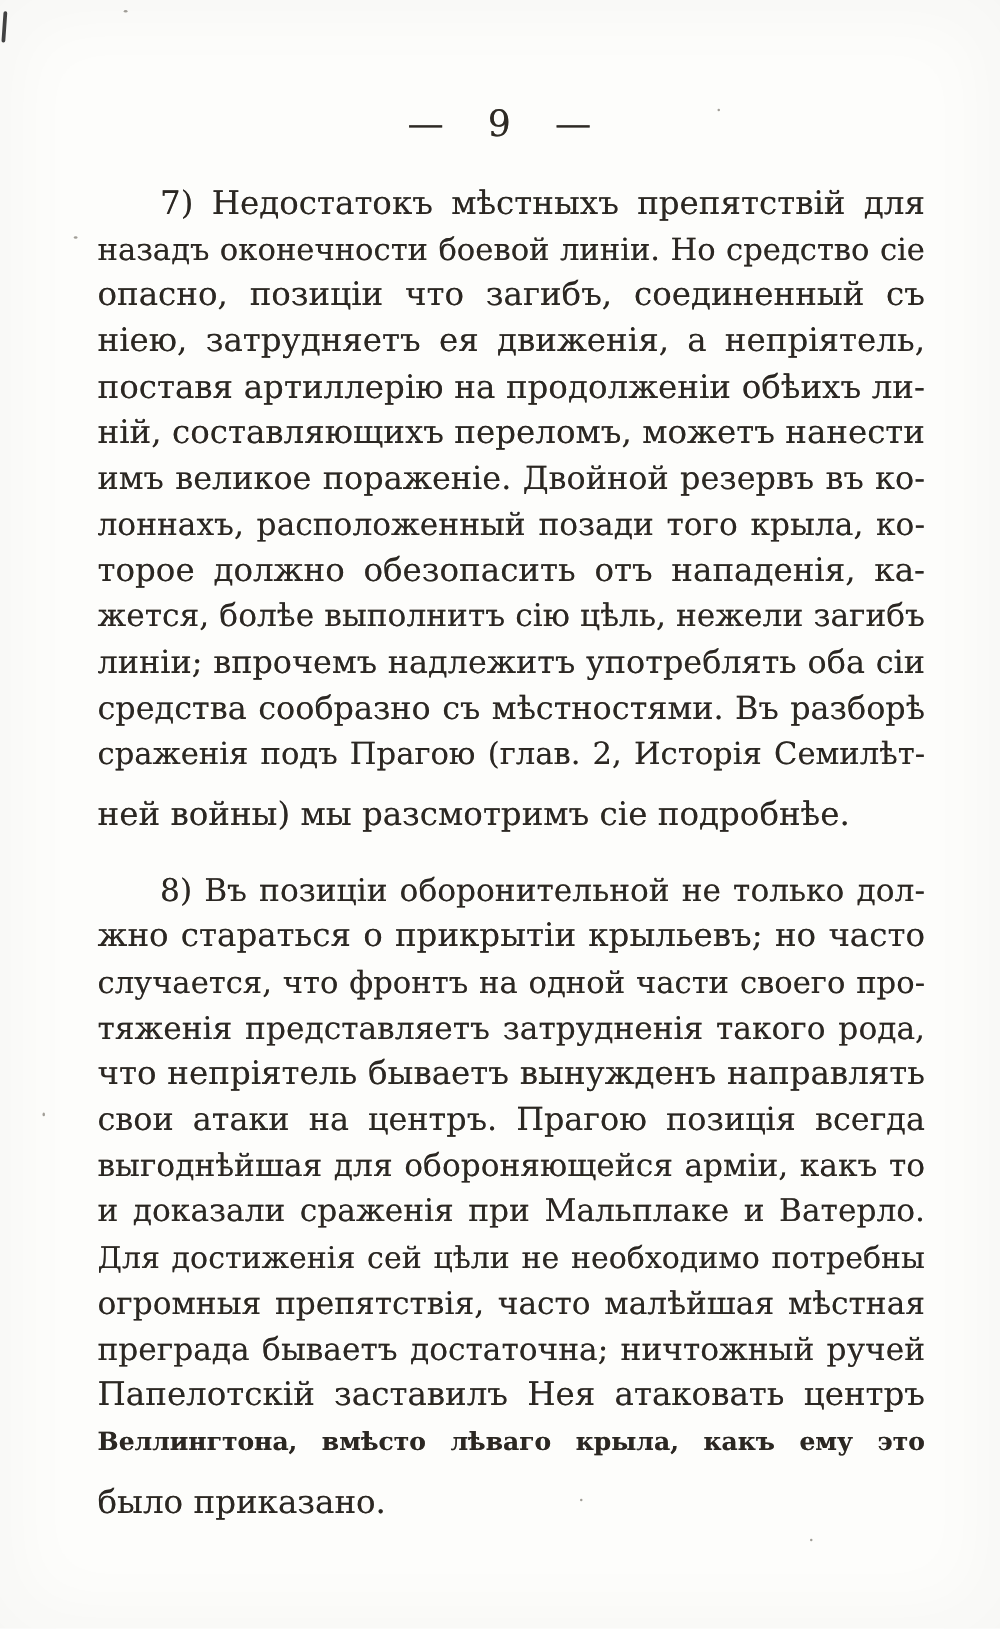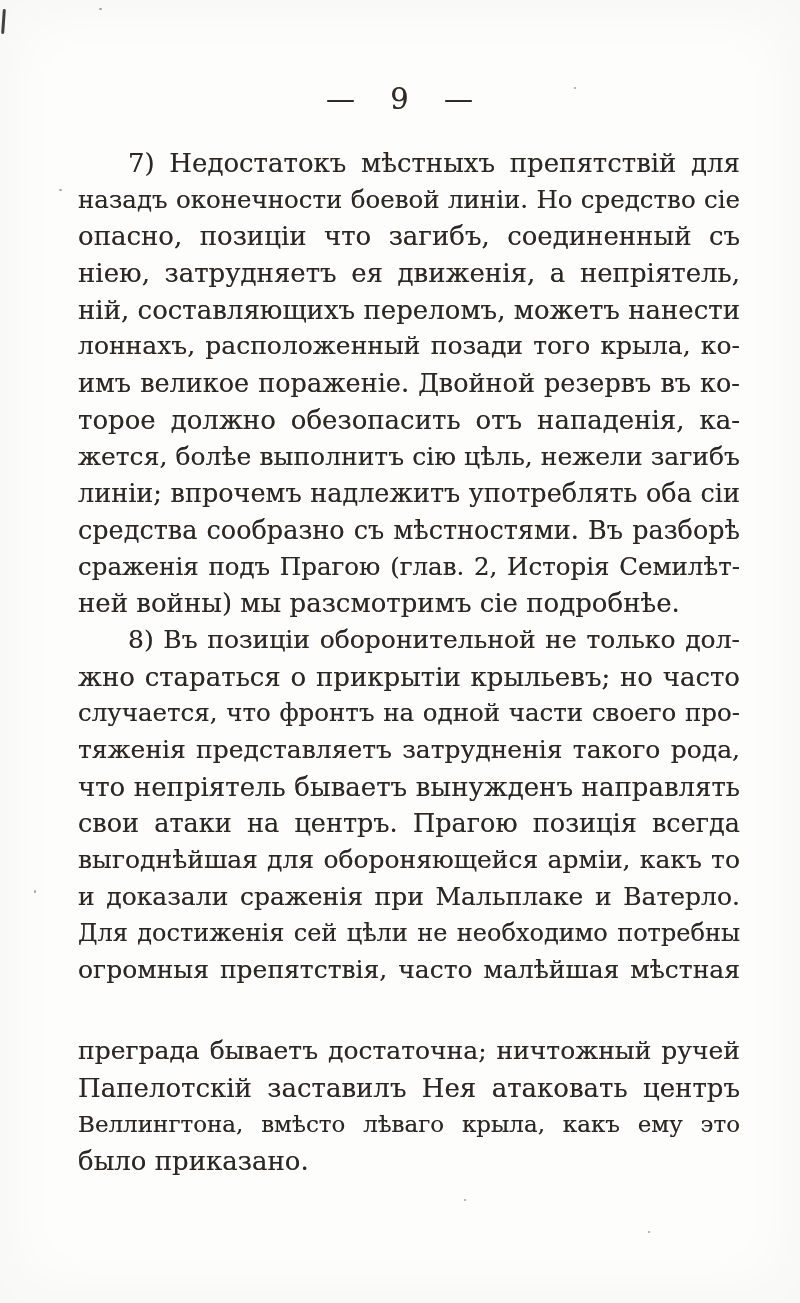--- a/index.html
+++ b/index.html
@@ -39,21 +39,21 @@
     text-shadow: 0 0 0.5px rgba(43,39,34,0.55);
   }
   .paragraph { margin: 0; }
   .line {
     text-align: justify;
     text-align-last: justify;
     height: 36.7px;
     overflow: hidden;
   }
   .line.first { text-indent: 50px; }
-  .line.last  { text-align-last: left; }
+  .line.last  { text-align-last: left; margin-top: 12px; }
   
   .edge-artifact {
     position: absolute;
     left: 2px;
     top: 9px;
     width: 3px;
     height: 25px;
     background: #222;
     border-radius: 2px;
     transform: rotate(4deg);
@@ -85,40 +85,41 @@
   <div class="speck s6"></div>
 
   <div class="page-header">— 9 —</div>
 
   <div class="text-block" id="text-block">
       <div class="paragraph">
         <div class="line first" style="">7) Недостатокъ мѣстныхъ препятствій для</div>
         <div class="line" style="font-size: 24.5px;">назадъ оконечности боевой линіи. Но средство сіе</div>
         <div class="line" style="">опасно, позиціи что загибъ, соединенный съ ли-</div>
         <div class="line" style="">ніею, затрудняетъ ея движенія, а непріятель,</div>
+        <div class="line" style="">поставя артиллерію на продолженіи обѣихъ ли-</div>
         <div class="line" style="">ній, составляющихъ переломъ, можетъ нанести</div>
+        <div class="line" style="font-size: 25.5px;">имъ великое пораженіе. Двойной резервъ въ ко-</div>
         <div class="line" style="font-size: 25px;">лоннахъ, расположенный позади того крыла, ко-</div>
-        <div class="line" style="font-size: 25.5px;">имъ великое пораженіе. Двойной резервъ въ ко-</div>
         <div class="line" style="">торое должно обезопасить отъ нападенія, ка-</div>
         <div class="line" style="font-size: 25px;">жется, болѣе выполнитъ сію цѣль, нежели загибъ</div>
         <div class="line" style="font-size: 25.5px;">линіи; впрочемъ надлежитъ употреблять оба сіи</div>
         <div class="line" style="font-size: 25.5px;">средства сообразно съ мѣстностями. Въ разборѣ</div>
         <div class="line" style="font-size: 24.5px;">сраженія подъ Прагою (глав. 2, Исторія Семилѣт-</div>
         <div class="line last" style="">ней войны) мы разсмотримъ сіе подробнѣе.</div>
       </div>
       <div class="paragraph">
-        <div class="line first" style="font-size: 25px;">8) Въ позиціи оборонительной не только дол-</div>
+        <div class="line first" style="font-size: 25px; margin-top: 24px;">8) Въ позиціи оборонительной не только дол-</div>
         <div class="line" style="">жно стараться о прикрытіи крыльевъ; но часто</div>
         <div class="line" style="font-size: 24.5px;">случается, что фронтъ на одной части своего про-</div>
         <div class="line" style="font-size: 25px;">тяженія представляетъ затрудненія такого рода,</div>
         <div class="line" style="">что непріятель бываетъ вынужденъ направлять</div>
         <div class="line" style="font-size: 25.5px;">свои атаки на центръ. Прагою позиція всегда наи-</div>
         <div class="line" style="font-size: 25px;">выгоднѣйшая для обороняющейся арміи, какъ то</div>
         <div class="line" style="font-size: 25px;">и доказали сраженія при Мальплаке и Ватерло.</div>
         <div class="line" style="font-size: 24px;">Для достиженія сей цѣли не необходимо потребны</div>
         <div class="line" style="font-size: 25px;">огромныя препятствія, часто малѣйшая мѣстная</div>
-        <div class="line" style="font-size: 25px; margin-top: 44px;">преграда бываетъ достаточна; ничтожный ручей</div>
+        <div class="line" style="font-size: 25px;">преграда бываетъ достаточна; ничтожный ручей</div>
         <div class="line" style="">Папелотскій заставилъ Нея атаковать центръ</div>
-        <div class="line" style="font-size: 23px;">Веллингтона, вмѣсто лѣваго крыла, какъ ему это</div>
+        <div class="line" style="font-size: 20px; font-weight: bold;">Веллингтона, вмѣсто лѣваго крыла, какъ ему это</div>
         <div class="line last" style="">было приказано.</div>
       </div>
     </div>
 </div>
 
 </body></html>

